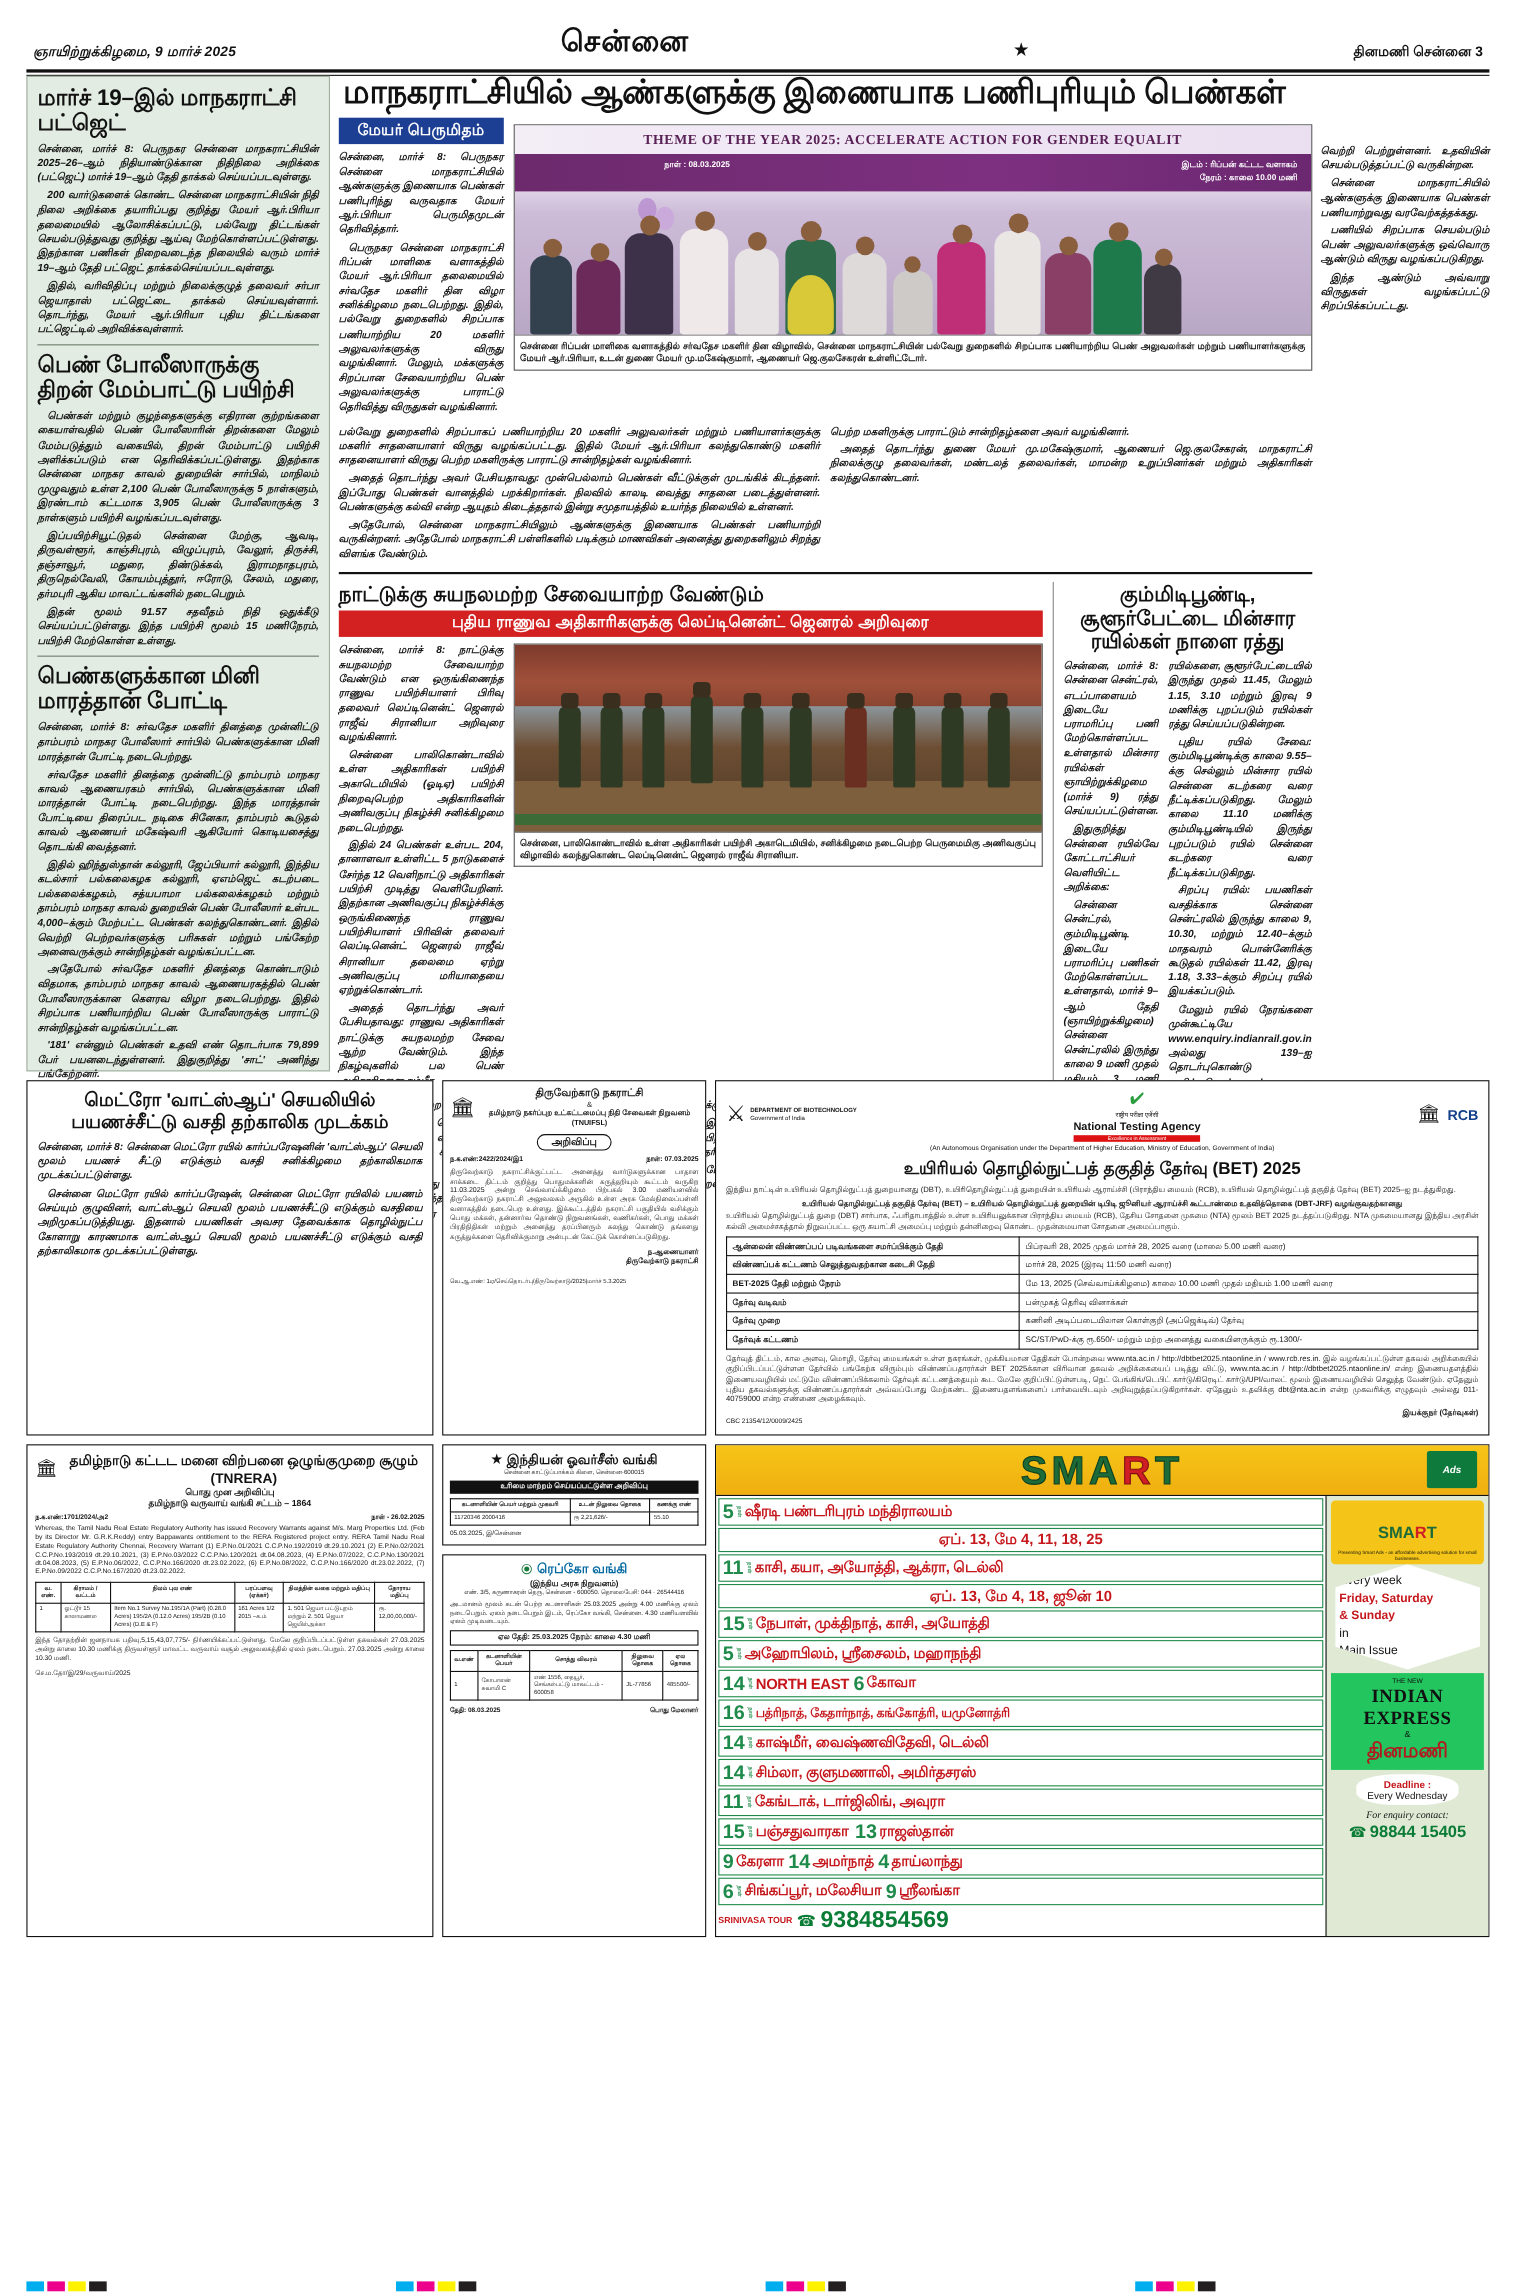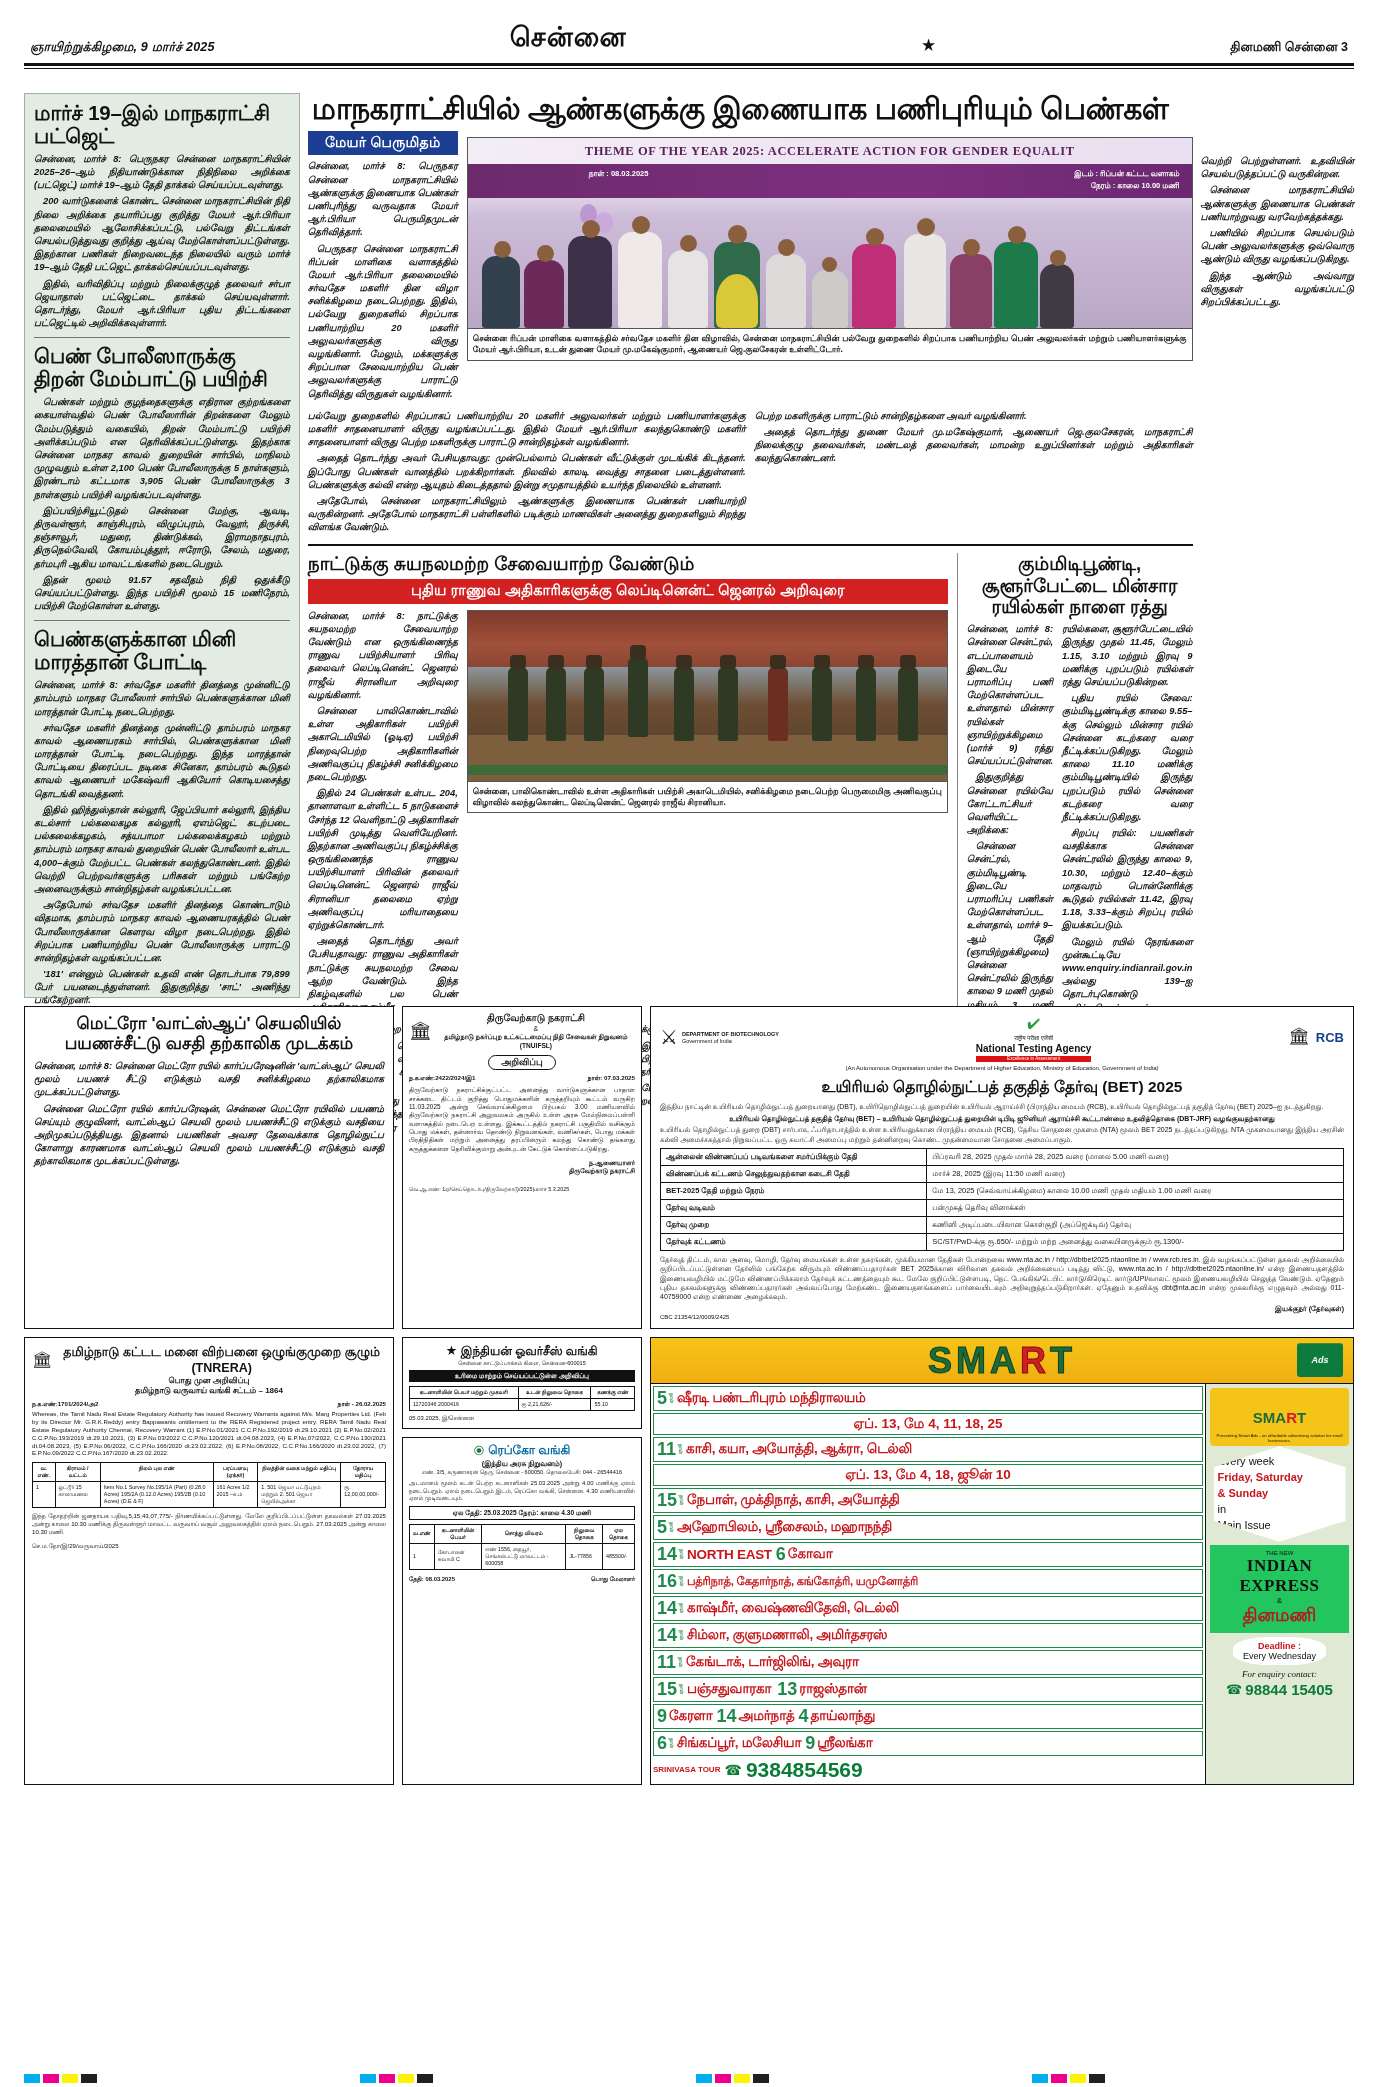--- a/index.html
+++ b/index.html
@@ -14,21 +14,21 @@
   
   .masthead { display:flex; align-items:flex-end; justify-content:space-between; padding:0 6px 4px 6px; }
   .mh-left  { font-size:12.5px; font-style:italic; font-weight:700; letter-spacing:.2px; }
   .mh-center{ font-size:27px; font-weight:900; letter-spacing:1px; }
   .mh-right { font-size:12.5px; font-weight:700; }
   .mh-star  { font-size:17px; line-height:1; margin-bottom:2px; }
   .rule-thick { height:3px; background:#111; margin-top:3px; }
   .rule-thin  { height:1px; background:#111; margin-top:2px; }
 
   
-  .top { display:flex; gap:8px; margin-top:24px; height:905px; }
+  .top { display:flex; gap:8px; margin-top:0; height:905px; }
   .col-left  { width:300px; background:#e2ece2; border:1px solid #9fb09f; padding:8px 9px; }
   .col-mid   { flex:1; display:flex; flex-direction:column; }
   .col-right { width:168px; }
 
   .hl-1 { font-size:20.5px; font-weight:800; line-height:1.12; letter-spacing:-.2px; }
   .hl-2 { font-size:18.5px; font-weight:800; line-height:1.15; }
   .body-ta { font-size:9.3px; line-height:1.42; text-align:justify; font-style:italic; font-weight:600; }
   .body-ta p { margin-bottom:3px; text-indent:9px; }
   .body-ta p.lead { text-indent:0; }
   .sep { height:1px; background:#6d7d6d; margin:7px 0; }
@@ -40,21 +40,21 @@
   .photo-wrap { margin-top:6px; border:1px solid #555; position:relative; overflow:hidden; }
   .photo { height:190px; position:relative;
     background:linear-gradient(180deg,#efe9f2 0%,#e6dced 26%,#cdbcd8 42%,#b9a7c6 100%); }
   .photo-banner { position:absolute; top:0; left:0; right:0; height:26px;
     background:linear-gradient(90deg,#f3edf6,#efe6f4 45%,#e9dff0);
     display:flex; align-items:center; justify-content:center;
     font-family:"Liberation Serif", serif; font-size:12.5px; letter-spacing:.6px; color:#5a2157; font-weight:600;}
   .photo-strip { position:absolute; top:26px; left:0; right:0; height:34px;
     background:linear-gradient(90deg,#6c2a6c,#7d3080 60%,#6b2870); }
   .photo-strip span { position:absolute; color:#fff; font-size:7.5px; font-weight:700; top:5px; }
-  .photo-strip span.l { left:121px; }
+  .photo-strip span.l { left:136px; }
   .photo-strip span.r { right:12px; }
   .photo-strip span.r2 { right:12px; top:17px; }
   .crowd { position:absolute; bottom:0; left:0; right:0; height:132px; }
   .p-person { position:absolute; bottom:0; border-radius:14px 14px 3px 3px; }
   .p-head { position:absolute; border-radius:50%; background:#8a5f3d; }
   .balloon { position:absolute; width:17px; height:21px; border-radius:50%; background:#b98fd0; opacity:.85; }
 
   .cap { font-size:8.2px; line-height:1.35; padding:4px 5px; text-align:justify; font-weight:600; border-top:1px solid #555;}
 
   

